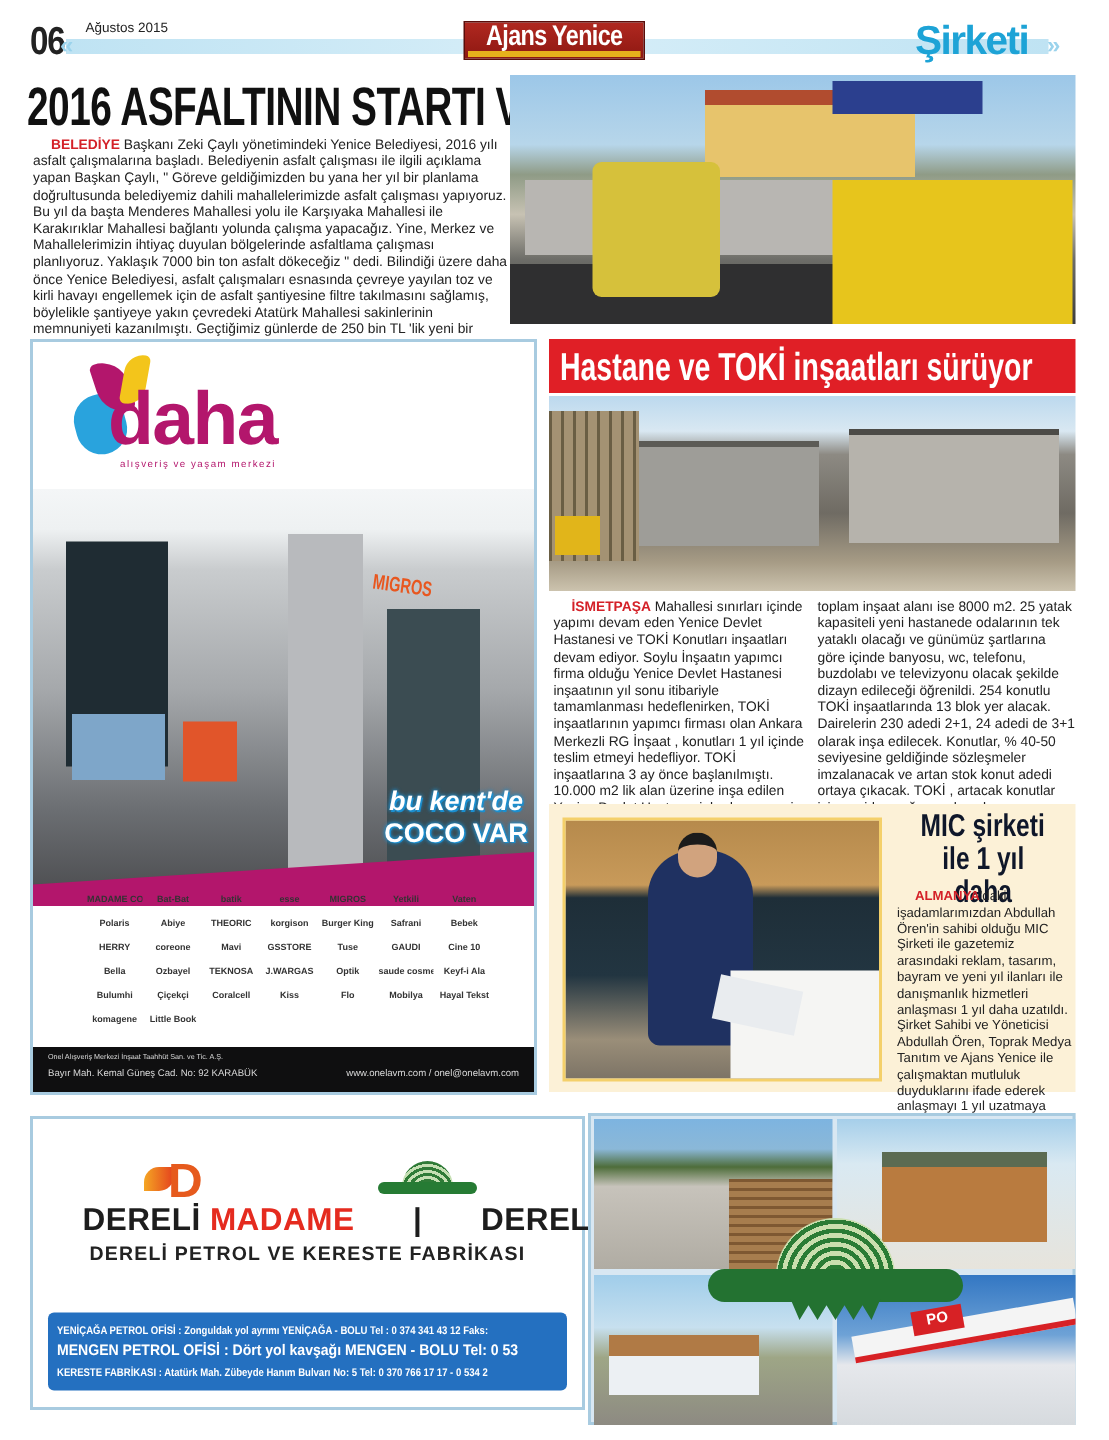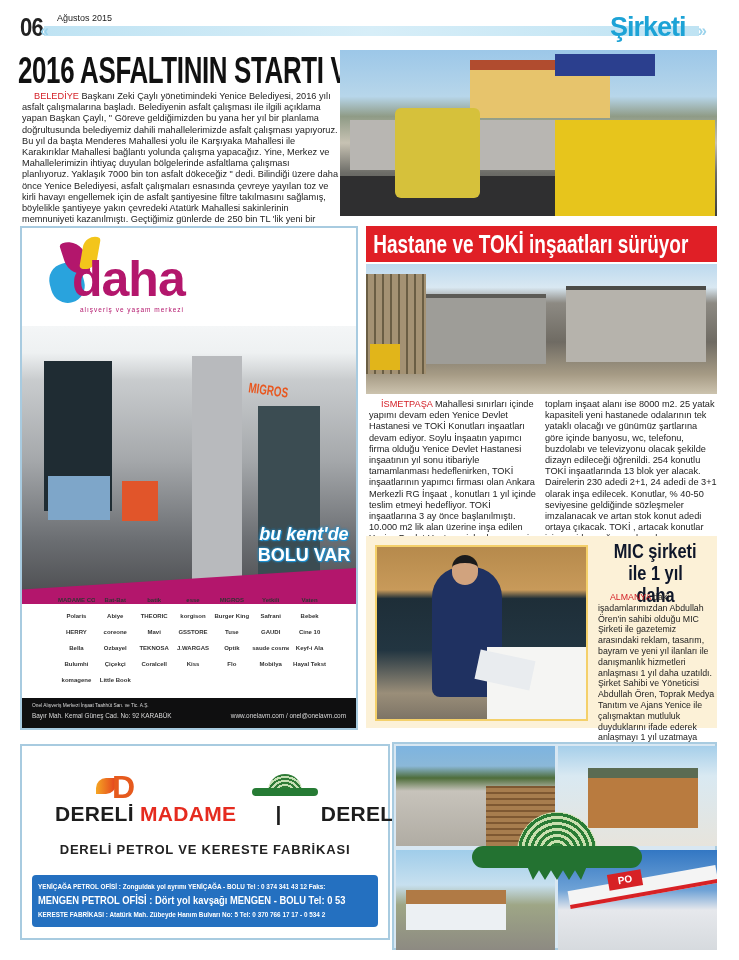--- a/index.html
+++ b/index.html
@@ -32,21 +32,21 @@
     background: linear-gradient(to bottom, #9cc7e8 0%, #b7d6ea 28%, #8f9b86 40%, #c7c2b3 56%, #6d6d68 74%, #3d3d3b 100%); }
   .asphalt .house { position: absolute; left: 130px; top: 10px; width: 140px; height: 58px; background: #e7c46c; border-top: 10px solid #b14c2f; }
   .asphalt .wall { position: absolute; left: 10px; top: 70px; width: 230px; height: 50px; background: #b8b6b2; }
   .asphalt .roller { position: absolute; left: 55px; top: 58px; width: 85px; height: 90px; background: #d6c13b; border-radius: 6px; }
   .asphalt .paver { position: absolute; left: 215px; top: 70px; width: 160px; height: 96px; background: #e7c51c; }
   .asphalt .canopy { position: absolute; left: 215px; top: 4px; width: 100px; height: 22px; background: #2b3f8e; }
   .asphalt .road { position: absolute; left: 0; bottom: 0; width: 240px; height: 40px; background: #2f2f30; }
 
   
   .bodytext { position: absolute; font-size: 9.2px; line-height: 11.2px; color: #222; text-align: left; }
-  .lead { color: #d42128; font-weight: normal; }
+  .lead { color: #d42128; font-weight: bold; }
   .art1 { left: 22px; top: 91px; width: 316px; text-indent: 12px; }
 
   
   .onel { position: absolute; left: 20px; top: 226px; width: 338px; height: 504px; border: 2px solid #a8cbe0; background: #fff; overflow: hidden; }
   .onel .logo-word { position: absolute; left: 50px; top: 22px; font-size: 50px; font-weight: bold; color: #b3166c; letter-spacing: -1px; }
   .onel .wing1 { position: absolute; left: 28px; top: 35px; width: 34px; height: 40px; background: #29a3dd; border-radius: 30px 5px 30px 30px; transform: rotate(-15deg); }
   .onel .wing2 { position: absolute; left: 42px; top: 12px; width: 22px; height: 36px; background: #b3166c; border-radius: 4px 20px 4px 20px; transform: rotate(-18deg); }
   .onel .wing3 { position: absolute; left: 60px; top: 8px; width: 16px; height: 34px; background: #f3c51b; border-radius: 14px 4px 14px 4px; transform: rotate(10deg); }
   .onel .tagline { position: absolute; left: 58px; top: 78px; font-size: 6.5px; color: #b3166c; letter-spacing: 1px; }
   .onel .bldg { position: absolute; left: 0; top: 98px; width: 334px; height: 268px;
@@ -99,21 +99,21 @@
   .dereli .flame { position: absolute; left: 74px; top: 24px; width: 44px; height: 34px; }
   .dereli .flame .d { position: absolute; left: 16px; top: 0; font-size: 32px; font-weight: bold; color: #e65a1d; line-height: 34px; }
   .dereli .flame .f { position: absolute; left: 0; top: 8px; width: 20px; height: 16px; background: linear-gradient(90deg, #f5a623, #e4411e); border-radius: 10px 0 10px 0; }
   .dereli .tree { position: absolute; left: 230px; top: 28px; width: 66px; height: 30px; }
   .dereli .tree .ring { position: absolute; left: 16px; top: 0; width: 34px; height: 22px; border-radius: 17px 17px 0 0; background: repeating-radial-gradient(circle at 50% 100%, #2f7b37 0 2px, #c5dfb3 2px 4px); }
   .dereli .tree .bar { position: absolute; left: 0; top: 14px; width: 66px; height: 8px; background: #267b34; border-radius: 4px; }
   .dereli .brandline { position: absolute; left: 0; right: 0; top: 56px; text-align: center; font-weight: bold; font-size: 21px; letter-spacing: 0.3px; white-space: nowrap; }
   .dereli .brandline .blk { color: #1d1d1d; padding-left: 33px; }
   .dereli .brandline .red { color: #e52b1f; }
   .dereli .brandline .grn { color: #2b8a33; }
-  .dereli .sub1 { position: absolute; left: 0; right: 0; top: 96px; text-align: center; font-weight: bold; font-size: 13px; color: #222; letter-spacing: 0.8px; }
+  .dereli .sub1 { position: absolute; left: 0; right: 0; top: 82px; text-align: center; font-weight: bold; font-size: 13px; color: #222; letter-spacing: 0.8px; }
   .dereli .sub2 { position: absolute; left: 0; right: 0; top: 100px; text-align: center; font-weight: bold; font-size: 9.5px; color: #222; letter-spacing: 0.5px; }
   .dereli .contact { position: absolute; left: 10px; top: 129px; width: 346px; height: 52px; background: #2470c0; border-radius: 4px; color: #fff; padding: 5px 6px; }
   .dereli .contact .l { white-space: nowrap; font-weight: bold; line-height: 14px; overflow: hidden; }
   .dereli .contact .l1 { font-size: 7.4px; transform: scaleX(0.86); transform-origin: left; }
   .dereli .contact .l2 { font-size: 10.2px; transform: scaleX(0.92); transform-origin: left; }
   .dereli .contact .l3 { font-size: 7.4px; transform: scaleX(0.86); transform-origin: left; }
 
   
   .collage { position: absolute; left: 392px; top: 742px; width: 325px; height: 208px; background: #d8e7f2; border: 2px solid #a8cbe0; }
   .collage .q { position: absolute; width: 159px; height: 100px; overflow: hidden; }
@@ -133,20 +133,24 @@
   .collage .emblem .teeth { position: absolute; left: 55px; top: 54px; width: 60px; height: 14px; background: #237231; clip-path: polygon(0 0, 100% 0, 90% 100%, 80% 30%, 70% 100%, 60% 30%, 50% 100%, 40% 30%, 30% 100%, 20% 30%, 10% 100%); }
 </style>
 </head>
 <body>
 
 <div class="hdr">
   <div class="hdr-band"></div>
   <div class="pg-num">06</div>
   <div class="pg-date">Ağustos 2015</div>
   <div class="chev-l">«</div>
+  <div class="masthead">
+    <span class="t">Ajans Yenice</span>
+    <div class="strip"></div>
+  </div>
   <div class="section">Şirketi</div>
   <div class="chev-r">»</div>
 </div>
 
 <div class="headline">2016 ASFALTININ STARTI VERİLDİ</div>
 <div class="photo asphalt">
   <div class="house"></div>
   <div class="wall"></div>
   <div class="road"></div>
   <div class="roller"></div>
@@ -165,21 +169,21 @@
     <div class="glass1"></div>
     <div class="billboard"></div>
     <div class="billboard2"></div>
     <div class="tower"></div>
     <div class="glass2"></div>
     <div class="migros">MIGROS</div>
   </div>
   <div class="swoosh"></div>
   <div class="slogan">
     <span class="s1">bu kent'de</span>
-    <span class="s2">BOLU VAR</span>
+    <span class="s2">COCO VAR</span>
   </div>
   <div class="brands" id="brand-grid">
       <div class="brand">MADAME COCO</div>
       <div class="brand">Bat-Bat</div>
       <div class="brand">batik</div>
       <div class="brand">esse</div>
       <div class="brand">MIGROS</div>
       <div class="brand">Yetkili</div>
       <div class="brand">Vaten</div>
       <div class="brand">Polaris</div>

